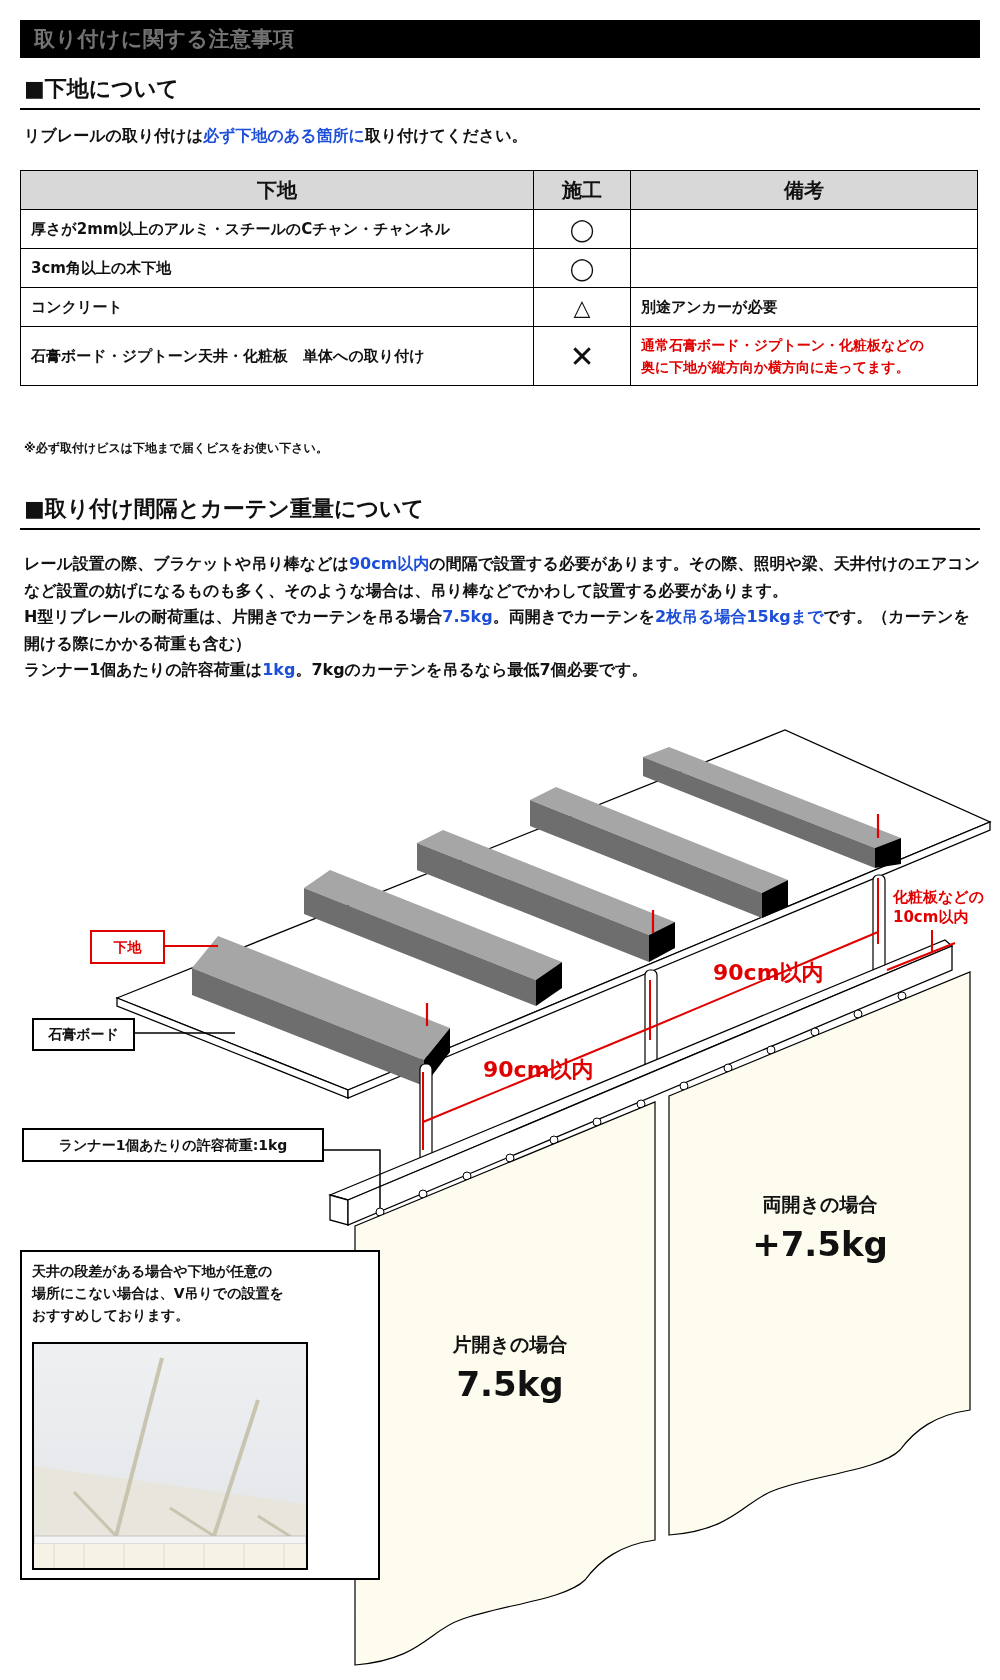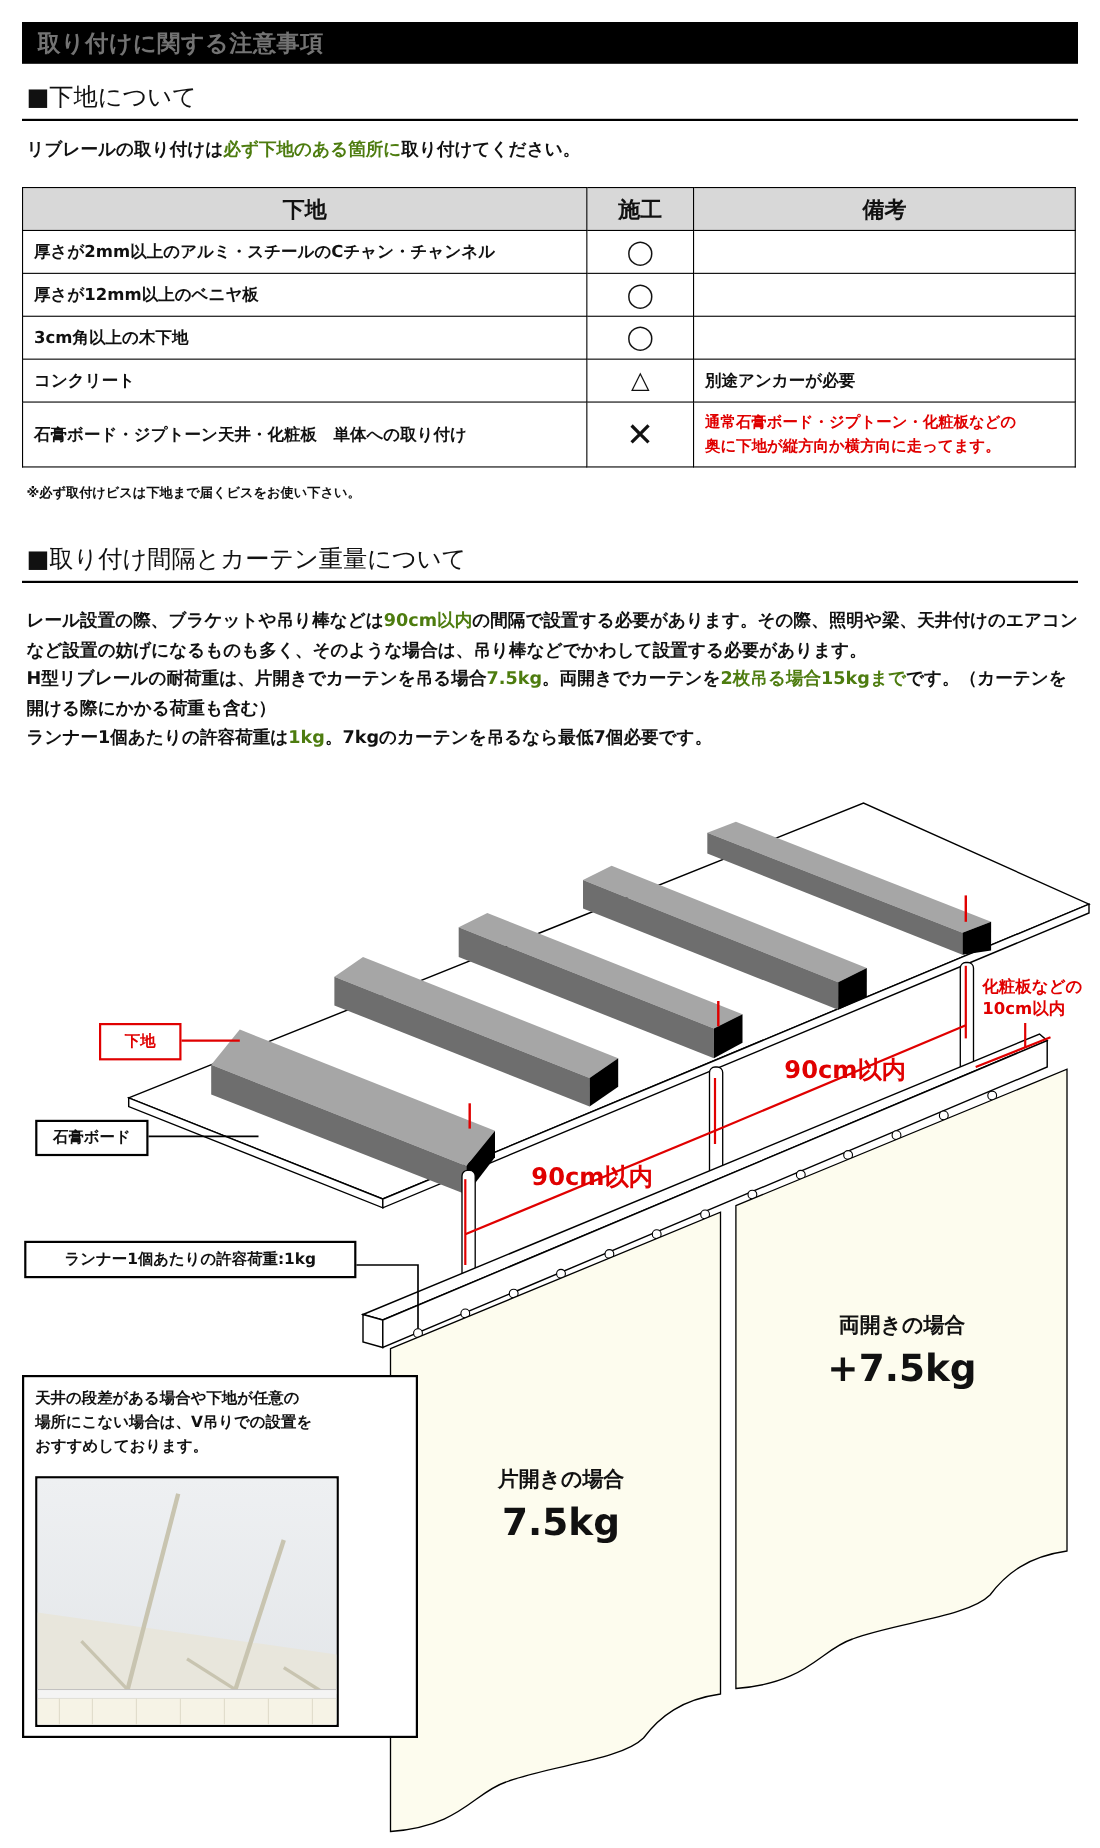--- a/index.html
+++ b/index.html
@@ -1,24 +1,24 @@
 <!DOCTYPE html>
 <html><head>
 <meta charset="utf-8">
 <style>
   html, body { margin: 0; padding: 0; background: #ffffff; }
   body { width: 1000px; height: 1680px; position: relative; overflow: hidden;
          font-family: "DejaVu Sans", "Liberation Sans", sans-serif; color: #111; }
   .title-bar { position: absolute; left: 20px; top: 20px; width: 960px; height: 38px;
                background: #000; color: #737373; font-size: 21px; font-weight: bold;
                line-height: 38px; padding-left: 14px; box-sizing: border-box; letter-spacing: 0.5px; }
-  .section-heading { position: absolute; left: 20px; width: 960px; font-size: 22px; font-weight: normal;
+  .section-heading { position: absolute; left: 20px; width: 960px; font-size: 22px; font-weight: bold;
                      border-bottom: 2px solid #000; padding-left: 4px; box-sizing: border-box; height: 38px; line-height: 34px; }
   .intro { position: absolute; left: 24px; top: 126px; font-size: 16px; font-weight: bold; }
-  .red { color: #4d7c0f; }
+  .red { color: #1d4ed8; }
   table.base-table { position: absolute; left: 20px; top: 170px; width: 958px; border-collapse: collapse;
                      font-size: 15px; font-weight: bold; }
   table.base-table th, table.base-table td { border: 1.5px solid #000; padding: 0 10px; }
   table.base-table th { background: #d8d8d8; height: 38px; font-size: 20px; text-align: center; }
   table.base-table td { height: 38px; }
   table.base-table td.mark { text-align: center; font-weight: normal; font-size: 22px; }
   table.base-table td.mark.x { font-size: 30px; font-weight: bold; }
   table.base-table tr.tall td { height: 58px; }
   td.note-red { color: #e00000; font-size: 14px; line-height: 22px; }
   .footnote { position: absolute; left: 24px; top: 440px; font-size: 12px; font-weight: bold; }
@@ -54,25 +54,20 @@
   <thead>
     <tr>
       <th>下地</th>
       <th>施工</th>
       <th>備考</th>
     </tr>
   </thead>
   <tbody>
     <tr>
       <td>厚さが2mm以上のアルミ・スチールのCチャン・チャンネル</td>
-      <td class="mark">◯</td>
-      <td></td>
-    </tr>
-    <tr>
-      <td>厚さが12mm以上のベニヤ板</td>
       <td class="mark">◯</td>
       <td></td>
     </tr>
     <tr>
       <td>3cm角以上の木下地</td>
       <td class="mark">◯</td>
       <td></td>
     </tr>
     <tr>
       <td>コンクリート</td>

